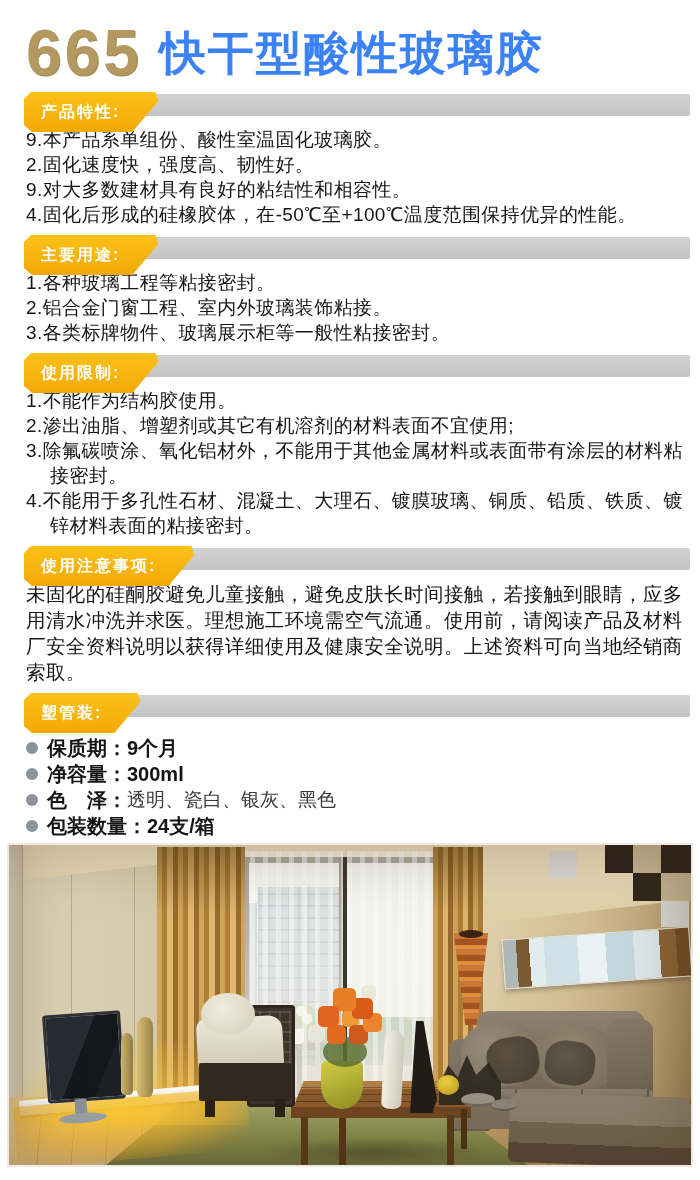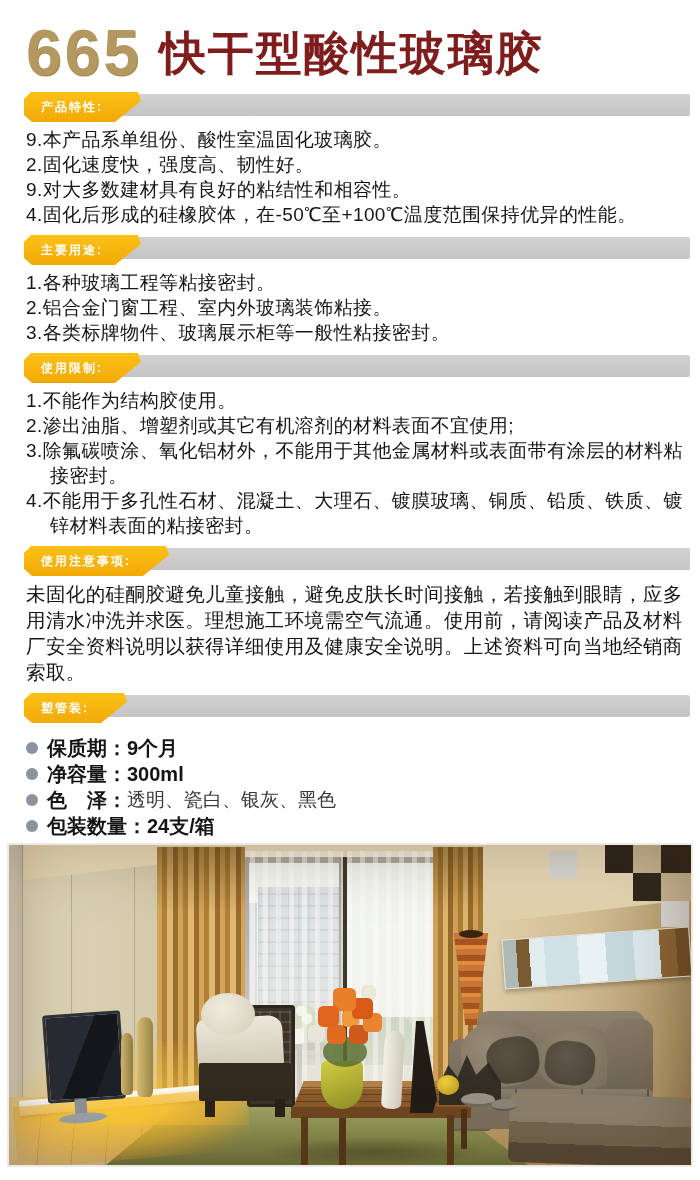--- a/index.html
+++ b/index.html
@@ -5,27 +5,27 @@
   * { box-sizing: border-box; }
   html,body { margin:0; padding:0; background:#fff; }
   .page {
     width:700px; height:1180px; position:relative; overflow:hidden;
     background:#fff; font-family:"Liberation Sans", sans-serif; color:#1b1b1b;
   }
   
   .title-row { display:flex; align-items:center; gap:18px; padding:24px 0 2px 26px; height:84px; }
   .model-num { font-size:64px; font-weight:900; color:#b3985f; letter-spacing:3px; line-height:1;
                text-shadow:1px 1px 0 #a08a50; }
-  .prod-name { font-size:46px; font-weight:900; color:#7f1d1d; letter-spacing:2px; line-height:1; }
+  .prod-name { font-size:46px; font-weight:900; color:#3b82f6; letter-spacing:2px; line-height:1; }
   
   .sec-header { position:relative; height:30px; margin:8px 10px 5px 24px; }
   .sec-bar { position:absolute; left:8px; right:0; top:2px; height:22px;
              background:linear-gradient(180deg,#d2d2d2,#c4c4c4); border-radius:2px; }
-  .sec-badge { position:relative; display:inline-flex; align-items:center; height:30px;
-               padding:0 38px 0 17px; font-size:12px; font-weight:bold; color:#fff; letter-spacing:2px;
+  .sec-badge { position:relative; display:inline-flex; align-items:center; height:40px;
+               padding:0 38px 0 17px; font-size:16px; font-weight:bold; color:#fff; letter-spacing:2px;
                background:linear-gradient(180deg,#fcc117,#f2a906);
                clip-path: polygon(0 7px, 7px 0, calc(100% - 3px) 0, 100% 9px, calc(100% - 26px) 100%, 8px 100%, 0 calc(100% - 7px)); }
   
   .num-list { margin:0 14px 0 26px; font-size:19px; line-height:25px; letter-spacing:.4px; color:#161616; }
   .num-list .li { padding-left:24px; text-indent:-24px; }
   .body-par { margin:0 14px 0 26px; font-size:19.5px; line-height:26px; letter-spacing:.4px; color:#161616; }
   
   .spec-list { margin:12px 14px 0 26px; }
   .spec-row { display:flex; align-items:center; height:26px; font-size:20px; }
   .spec-dot { width:12px; height:12px; border-radius:50%; background:#8b939c; margin-right:9px; flex:none; }

